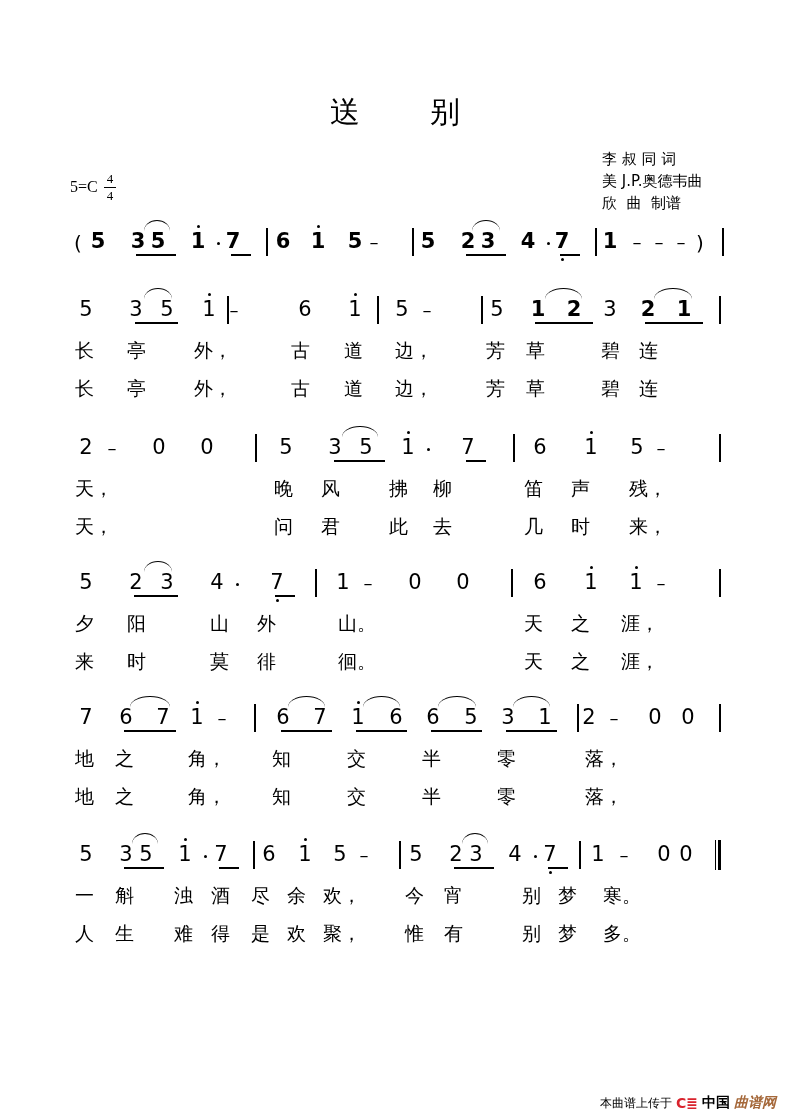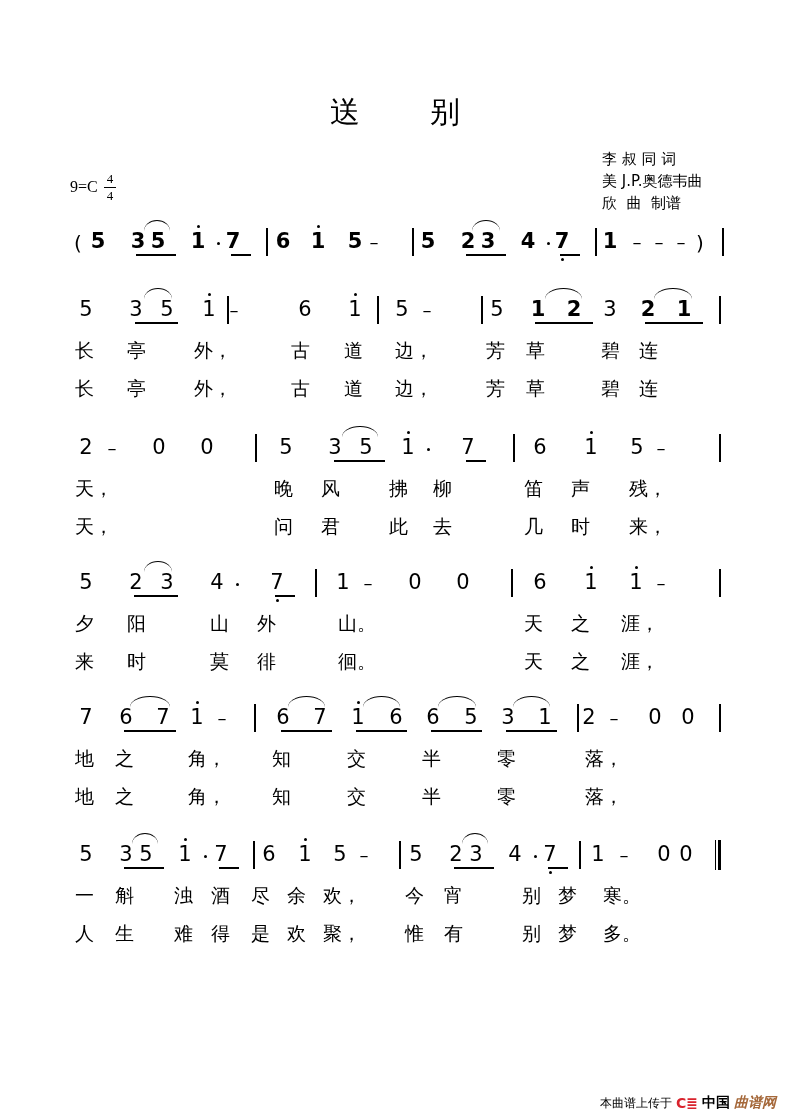--- a/index.html
+++ b/index.html
@@ -36,21 +36,21 @@
 <div class="title">
   <span>送</span><span style="display:inline-block;width:70px"></span><span>别</span>
 </div>
 
 <div class="credits">
   <div>李 叔 同 词</div>
   <div>美 J.P.奥德韦曲</div>
   <div>欣  曲  制谱</div>
 </div>
 
-<div class="key">9=C</div>
+<div class="key">5=C</div>
 <div class="frac">
   <div>4</div>
   <div class="line"></div>
   <div>4</div>
 </div>
 
 <div id="score">
     <div class="paren" style="left: 74px; top: 231px;">(</div>
     <div class="note" style="left: 89px; top: 229px;">5</div>
     <div class="note" style="left: 129px; top: 229px;">3</div>

